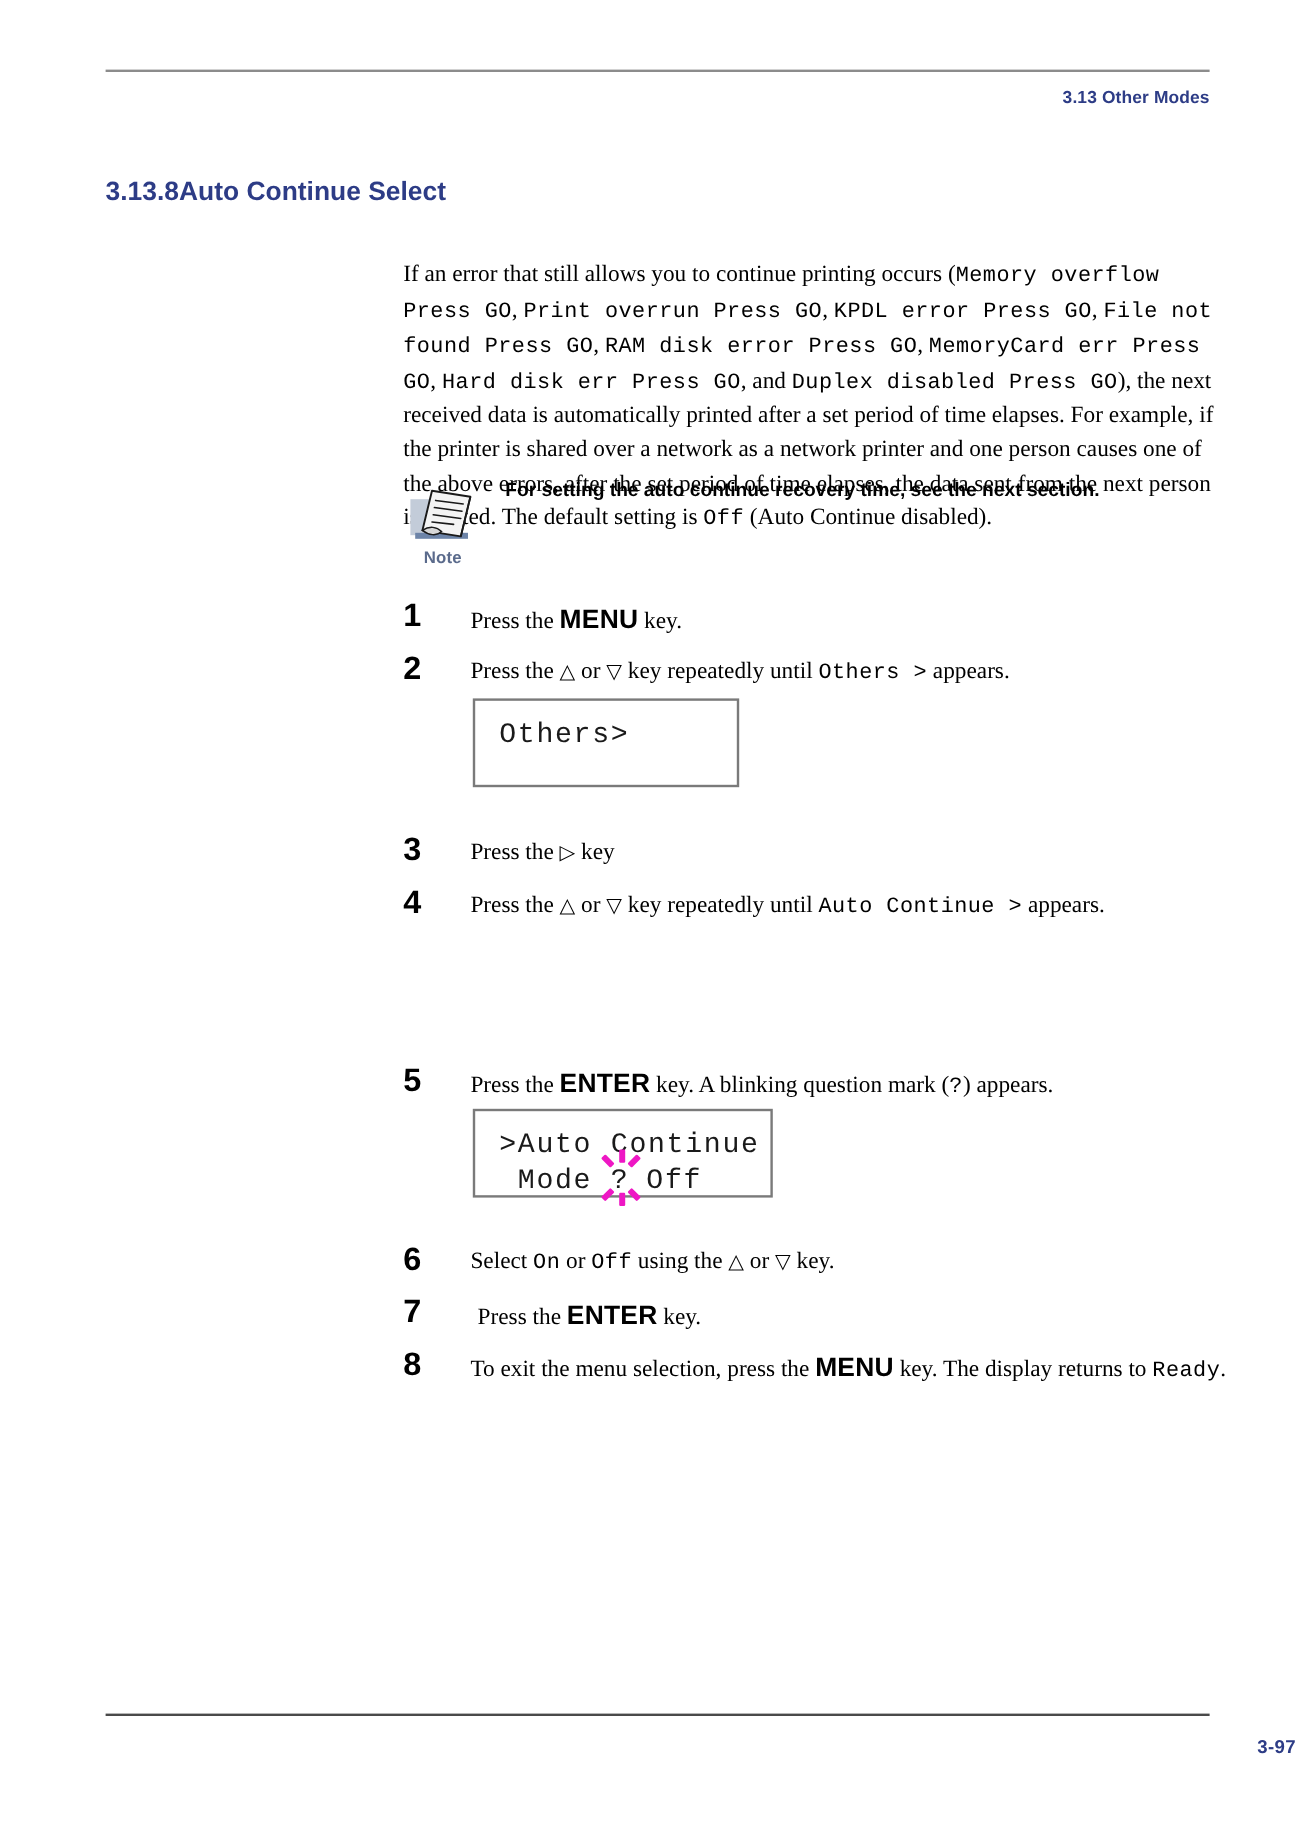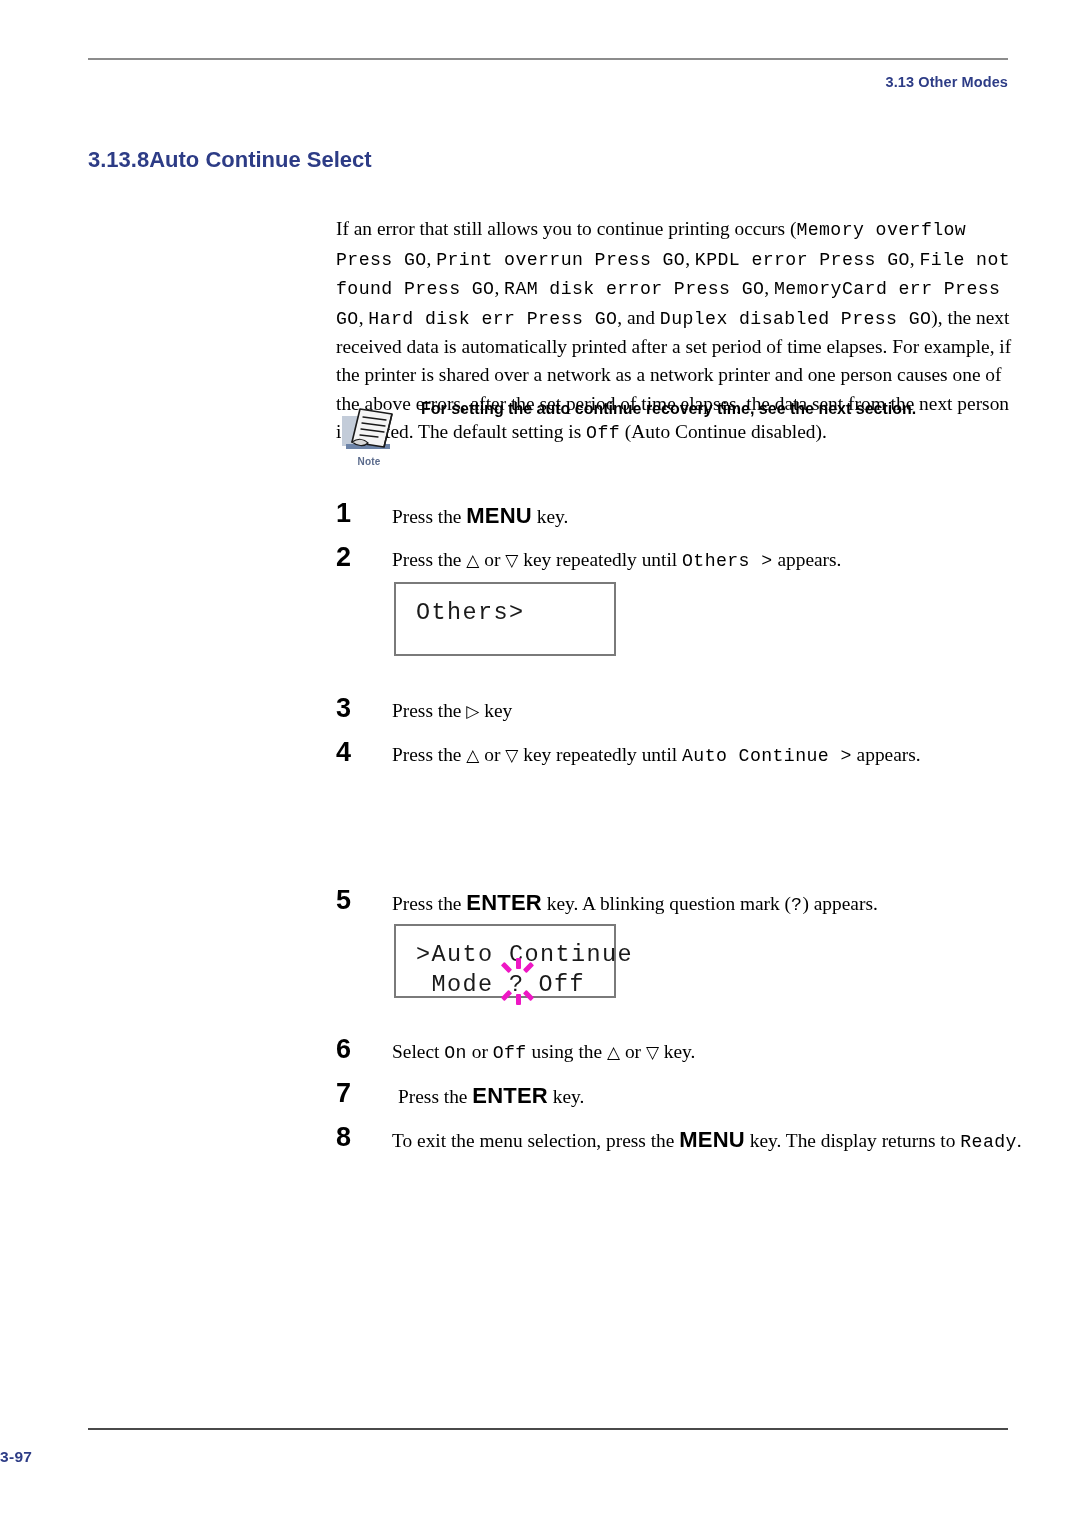--- a/index.html
+++ b/index.html
@@ -101,21 +101,21 @@
     text-align: center;
   }
   .note-icon {
     position: relative;
     width: 58px;
     height: 52px;
     margin: 0 auto;
   }
   .note-label {
     font-family: "Liberation Sans", sans-serif;
-    font-size: 10px;
+    font-size: 14px;
     font-weight: bold;
     color: #5b6b8c;
     margin-top: 2px;
     letter-spacing: 0.2px;
   }
   .note-text {
     position: absolute;
     left: 85px;
     top: 0px;
     width: 590px;
@@ -197,21 +197,21 @@
     background: #ee17c4;
     border-radius: 1px;
   }
 
   
   .footer-pagenum {
     position: absolute;
     left: 0;
     right: 0;
     top: 1448px;
-    text-align: left;
+    text-align: right;
     font-family: "Liberation Sans", sans-serif;
     font-size: 15.5px;
     font-weight: bold;
     color: #2d3c86;
     letter-spacing: 0.3px;
   }
 </style>
 </head>
 <body>
 
@@ -280,21 +280,21 @@
     <div class="step-num">4</div>
     <div class="step-text"><span>Press the </span><span class="tri">△</span><span> or </span><span class="tri">▽</span><span> key repeatedly until </span><span class="mono">Auto Continue &gt;</span><span> appears.</span></div>
   </div>
 
 
   <div class="step" style="top:889px">
     <div class="step-num">5</div>
     <div class="step-text"><span>Press the </span><span class="kbd">ENTER</span><span> key. A blinking question mark (</span><span class="mono">?</span><span>) appears.</span></div>
   </div>
 
-  <div class="lcd" style="top:924px; width:222px; height:74px;">
+  <div class="lcd" style="top:924px; width:250px; height:74px;">
     <div class="lcd-pad">
       <div class="lcd-line">&gt;Auto Continue</div>
       <div class="lcd-line"><span> Mode </span><span class="blink-wrap"><span class="ray" style="width:5px;height:11px;left:7px;top:-12px;transform:rotate(0deg)"></span><span class="ray" style="width:5px;height:11px;left:17px;top:-8px;transform:rotate(45deg)"></span><span class="ray" style="width:5px;height:11px;left:-5px;top:-8px;transform:rotate(-45deg)"></span><span class="ray" style="width:5px;height:11px;left:7px;top:24px;transform:rotate(0deg)"></span><span class="ray" style="width:5px;height:11px;left:17px;top:20px;transform:rotate(-45deg)"></span><span class="ray" style="width:5px;height:11px;left:-5px;top:20px;transform:rotate(45deg)"></span><span style="position:relative">?</span></span><span> Off</span></div>
     </div>
   </div>
 
   <div class="step" style="top:1038px">
     <div class="step-num">6</div>
     <div class="step-text"><span>Select </span><span class="mono">On</span><span> or </span><span class="mono">Off</span><span> using the </span><span class="tri">△</span><span> or </span><span class="tri">▽</span><span> key.</span></div>
   </div>

